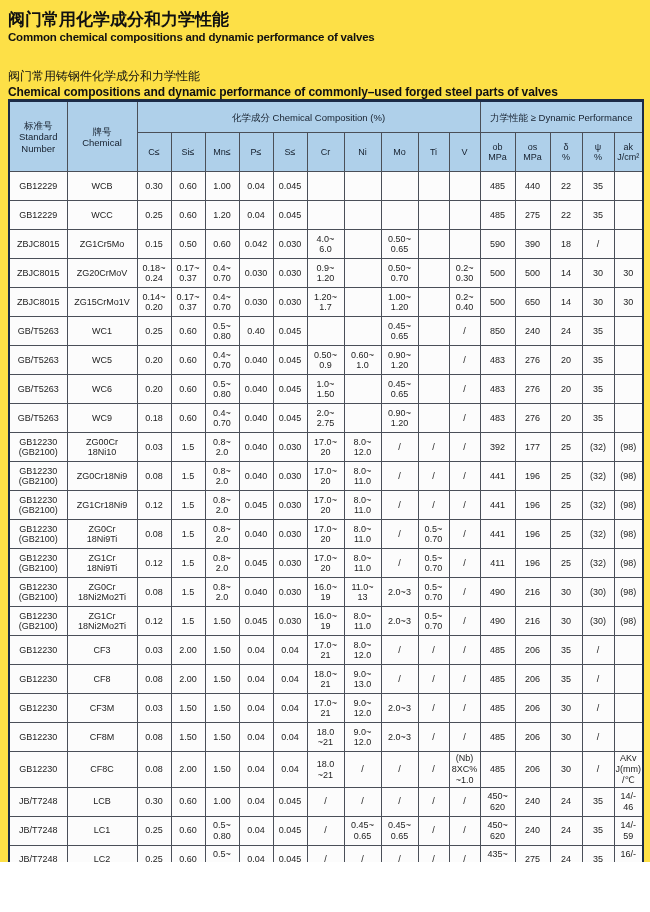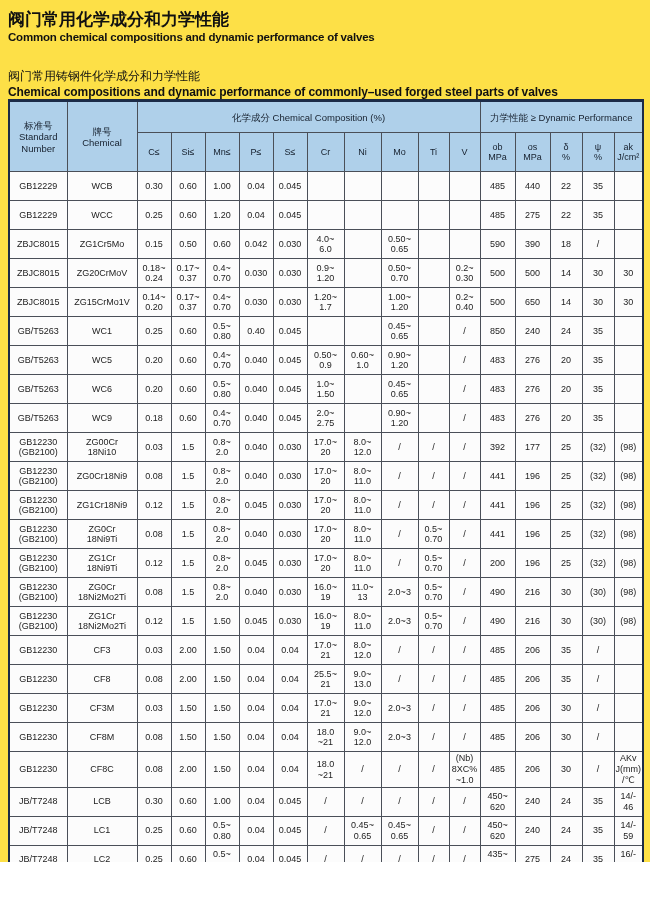--- a/index.html
+++ b/index.html
@@ -450,21 +450,21 @@
           <td>0.045</td>
           <td>0.030</td>
           <td>17.0~
 20</td>
           <td>8.0~
 11.0</td>
           <td>/</td>
           <td>0.5~
 0.70</td>
           <td>/</td>
-          <td>200</td>
+          <td>411</td>
           <td>196</td>
           <td>25</td>
           <td>(32)</td>
           <td>(98)</td>
         </tr>
         <tr>
           <td>GB12230
 (GB2100)</td>
           <td>ZG0Cr
 18Ni2Mo2Ti</td>
@@ -534,21 +534,21 @@
           <td></td>
         </tr>
         <tr>
           <td>GB12230</td>
           <td>CF8</td>
           <td>0.08</td>
           <td>2.00</td>
           <td>1.50</td>
           <td>0.04</td>
           <td>0.04</td>
-          <td>25.5~
+          <td>18.0~
 21</td>
           <td>9.0~
 13.0</td>
           <td>/</td>
           <td>/</td>
           <td>/</td>
           <td>485</td>
           <td>206</td>
           <td>35</td>
           <td>/</td>

